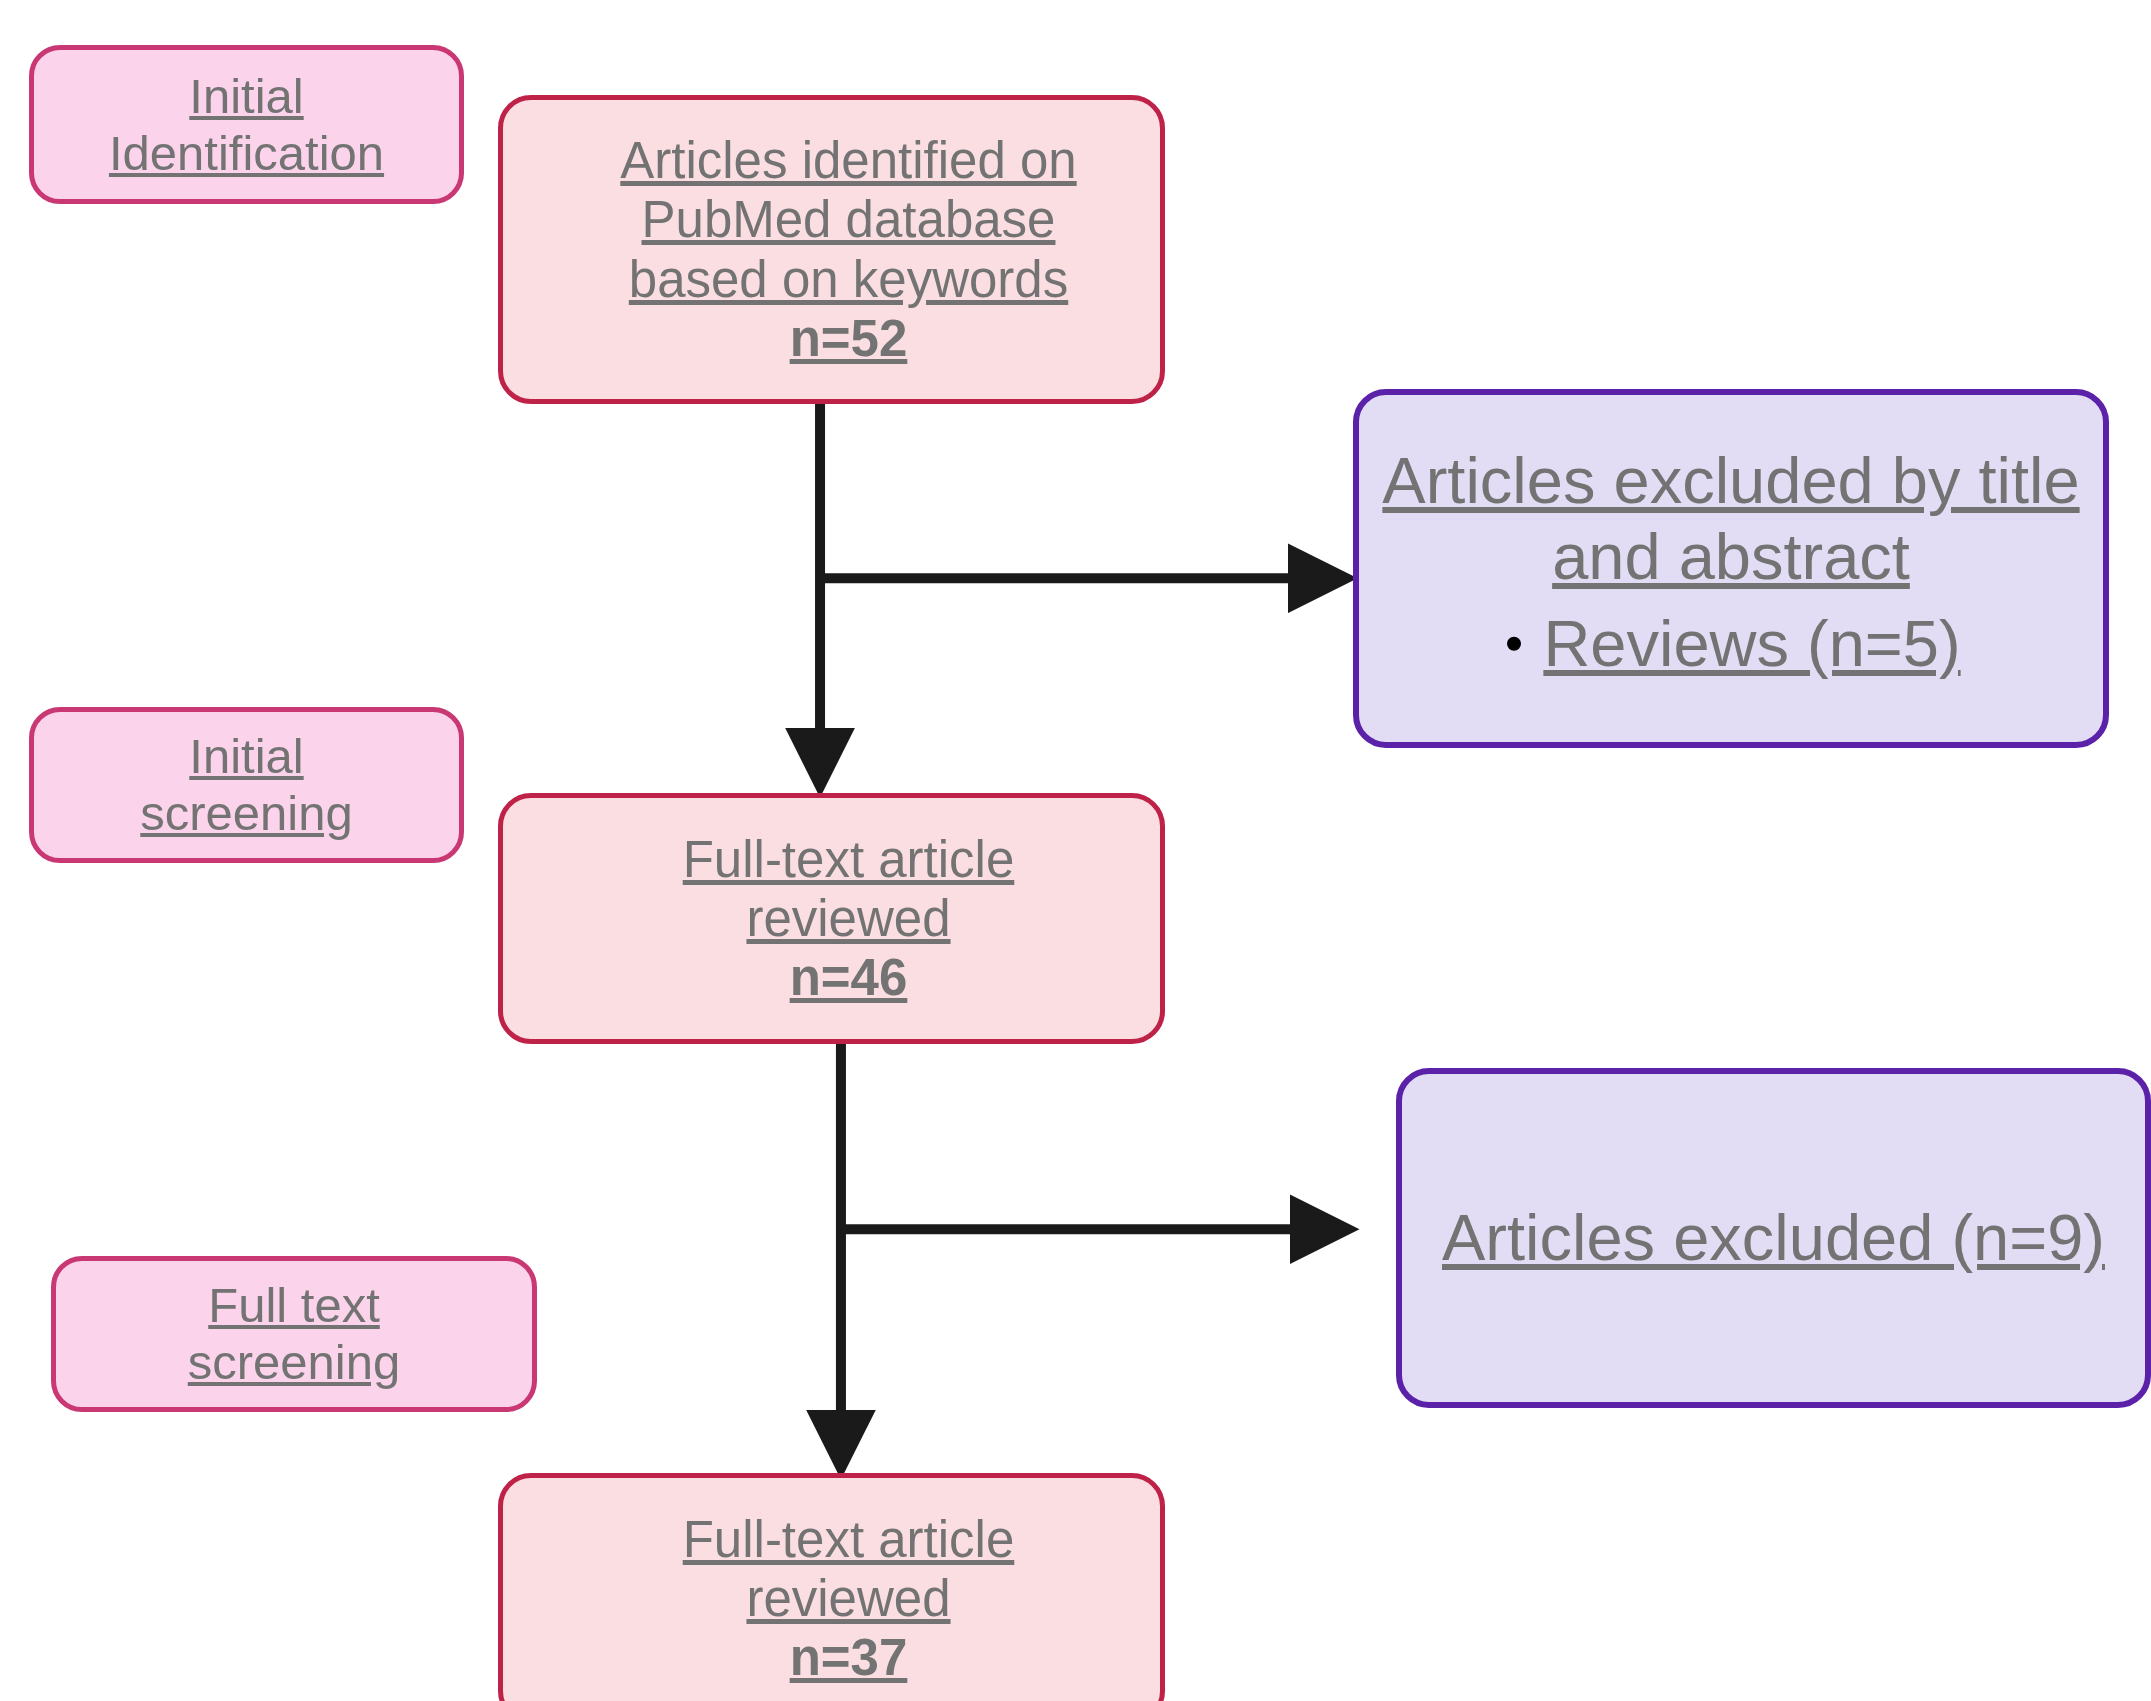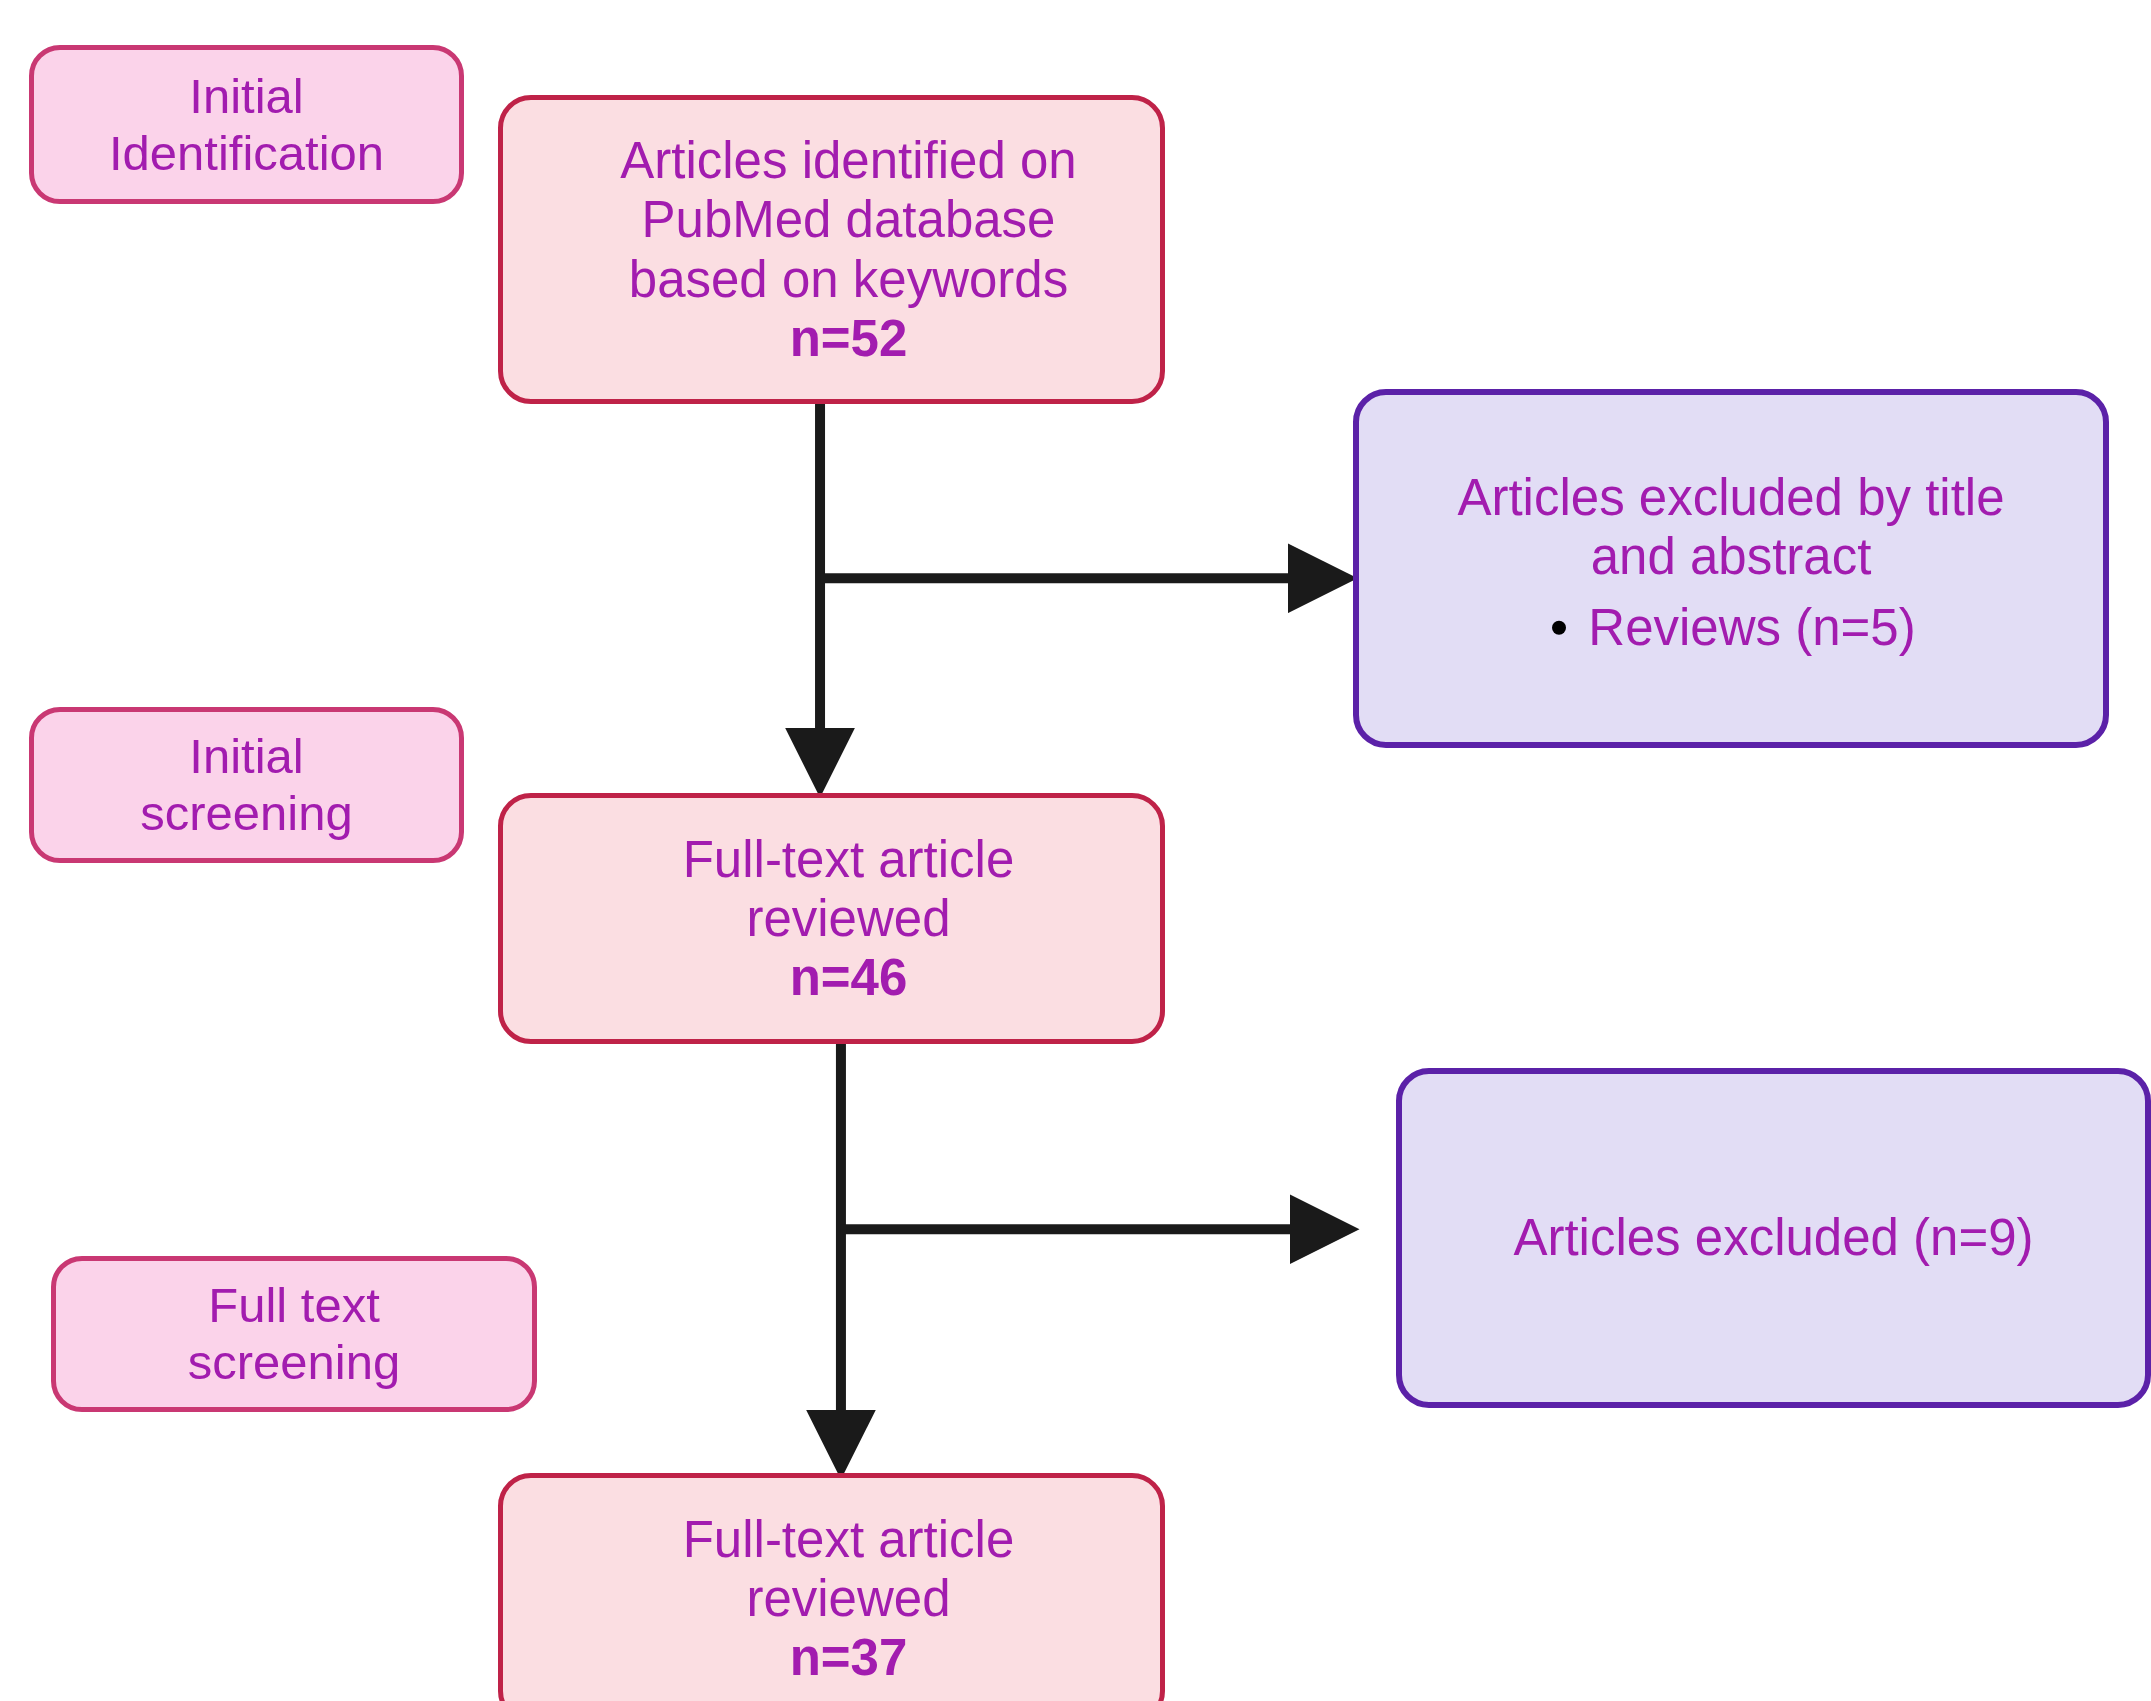--- a/index.html
+++ b/index.html
@@ -19,22 +19,23 @@
 
   
   .node {
     position: absolute;
     box-sizing: border-box;
     display: flex;
     flex-direction: column;
     align-items: center;
     justify-content: center;
     text-align: center;
-    color: #a21caf;
+    color: #737373;
     line-height: 1.16;
+    text-decoration: underline;
   }
 
   
   .stage-chip {
     background: #fbd3ea;
     border: 5.5px solid #c93873;
     border-radius: 31px;
     font-size: 49px;
   }
   .stage-chip .line { display: block; white-space: nowrap; }
@@ -47,21 +48,21 @@
     font-size: 51px;
   }
   .process-box .line { display: block; white-space: nowrap; margin-left: 34px; }
   .process-box .count { font-weight: bold; }
 
   
   .exclude-box {
     background: #e2ddf5;
     border: 6.4px solid #5b21a8;
     border-radius: 33px;
-    font-size: 51px;
+    font-size: 65px;
     justify-content: center;
   }
   .exclude-box .line { display: block; white-space: nowrap; }
 
   .exclude-box .bullets {
     margin: 12px;
     padding: 0;
     list-style: none;
     text-align: left;
   }

